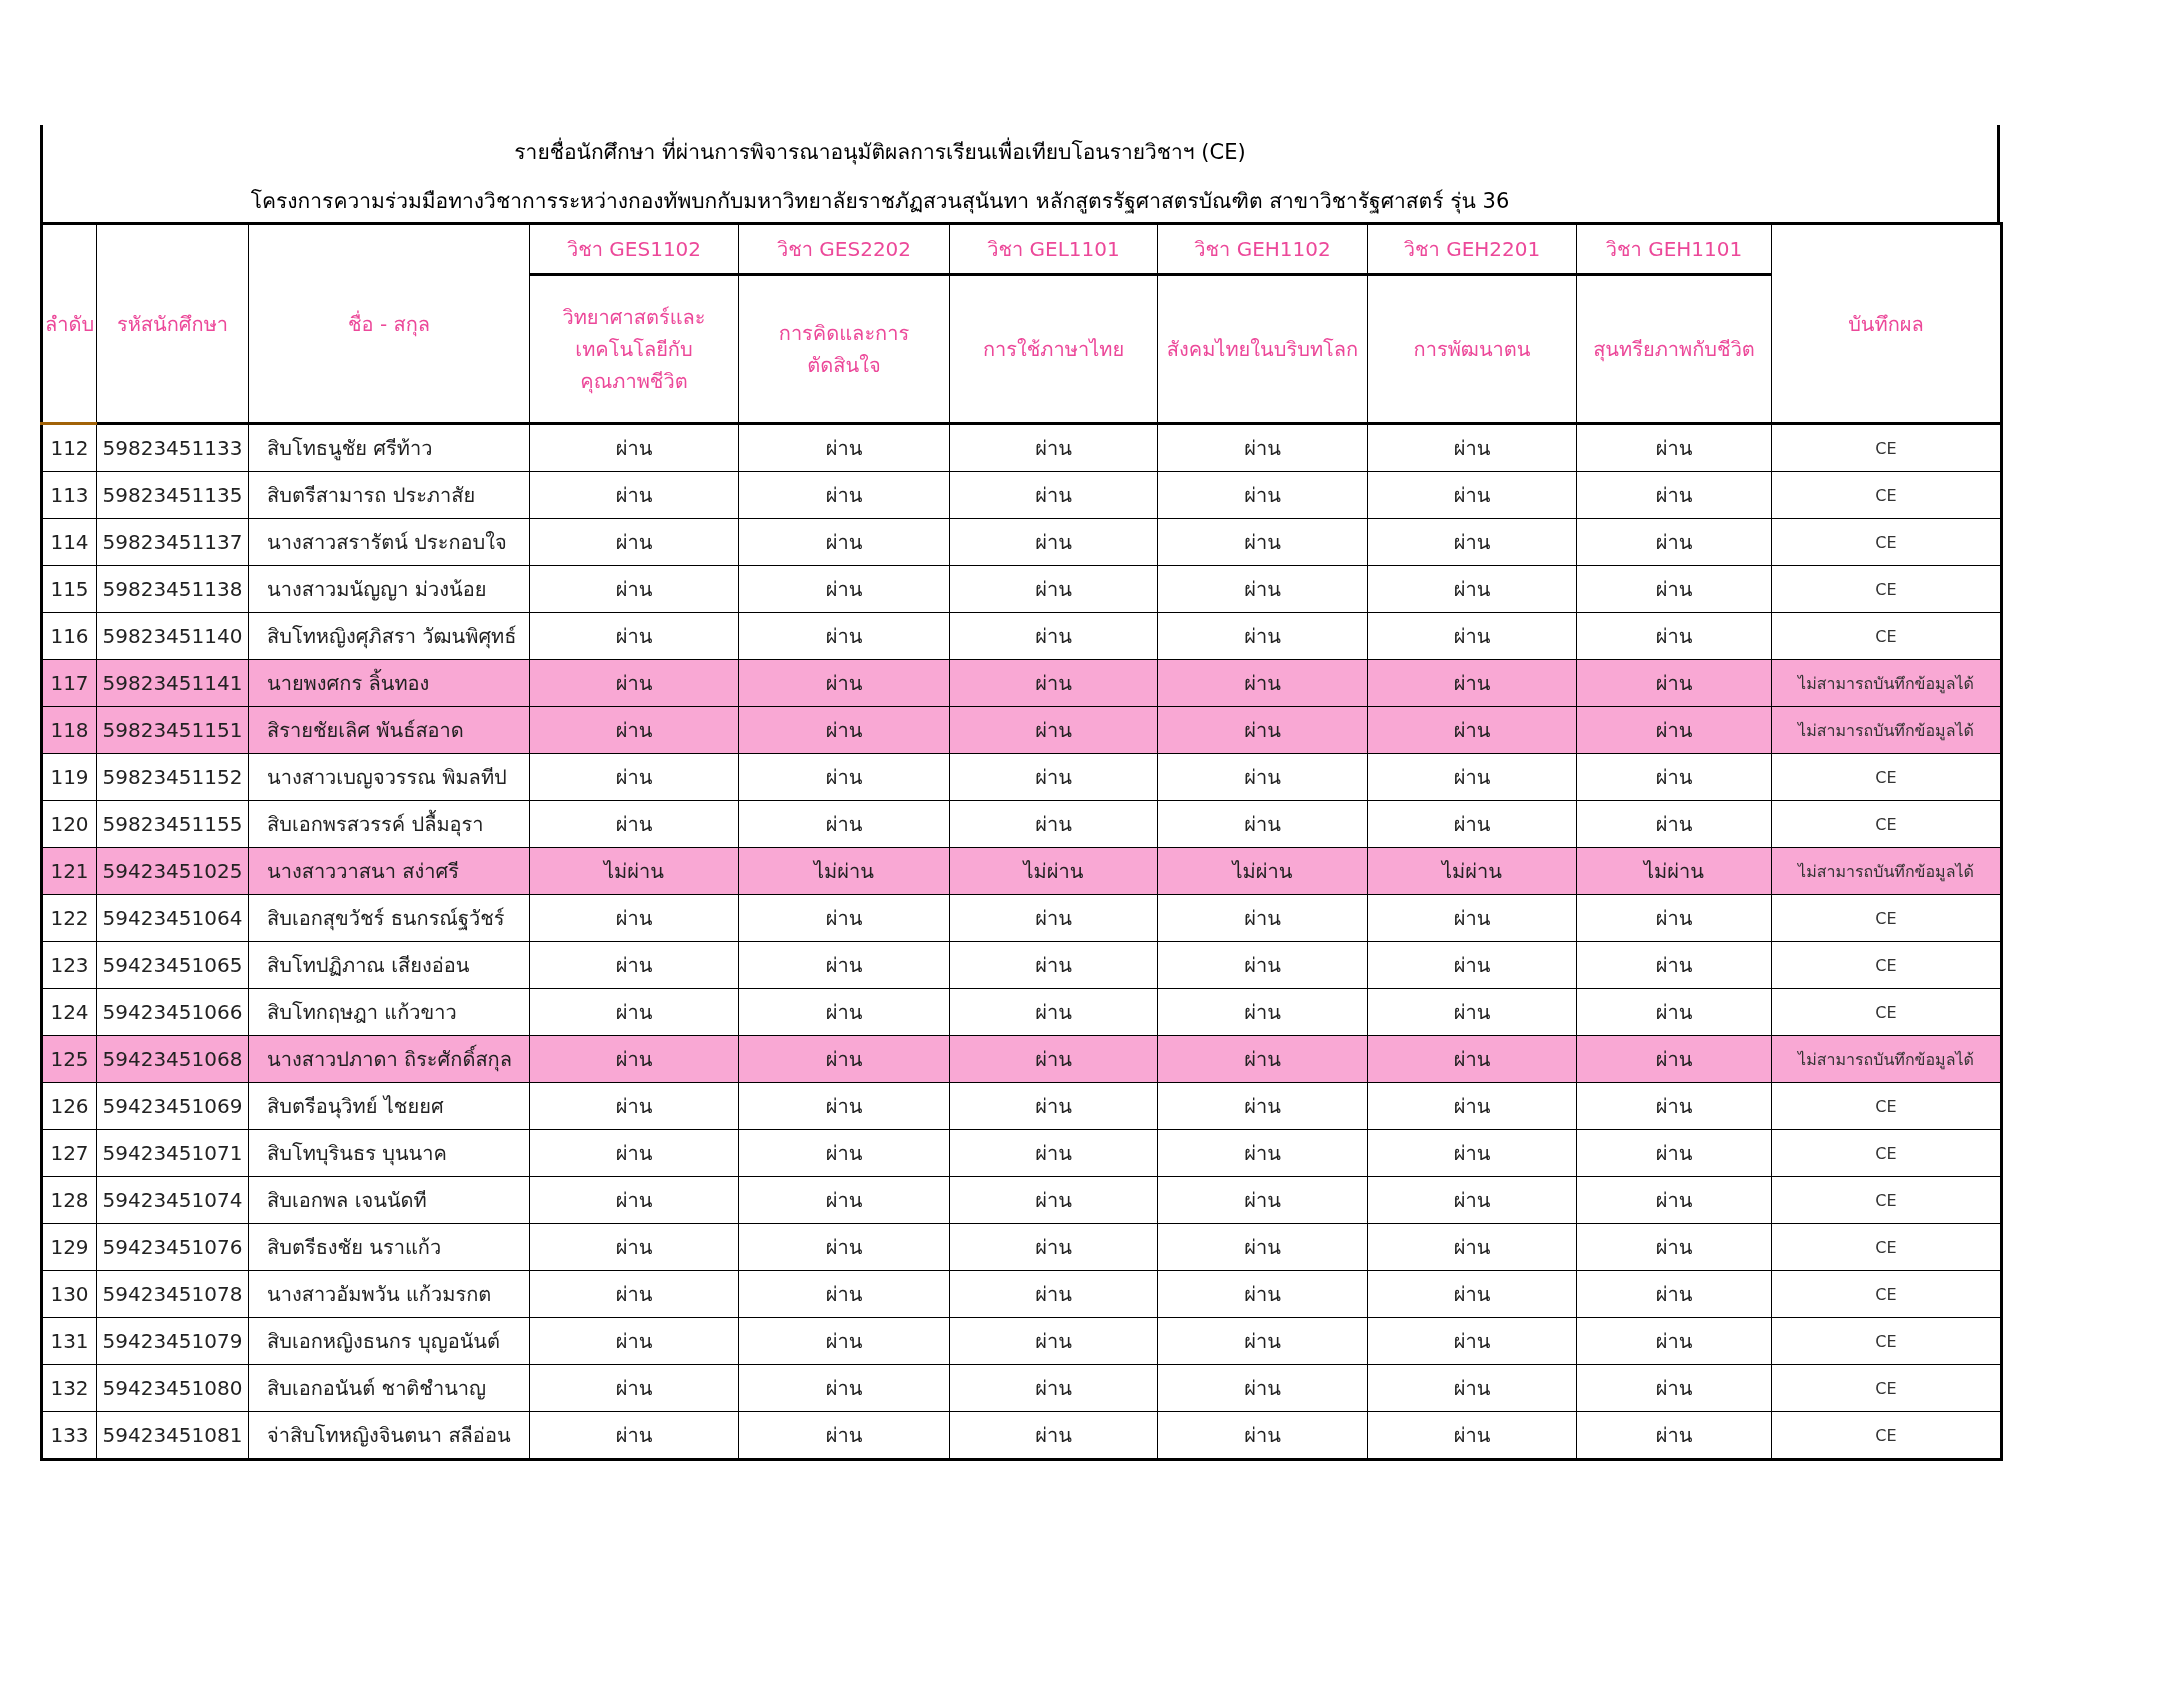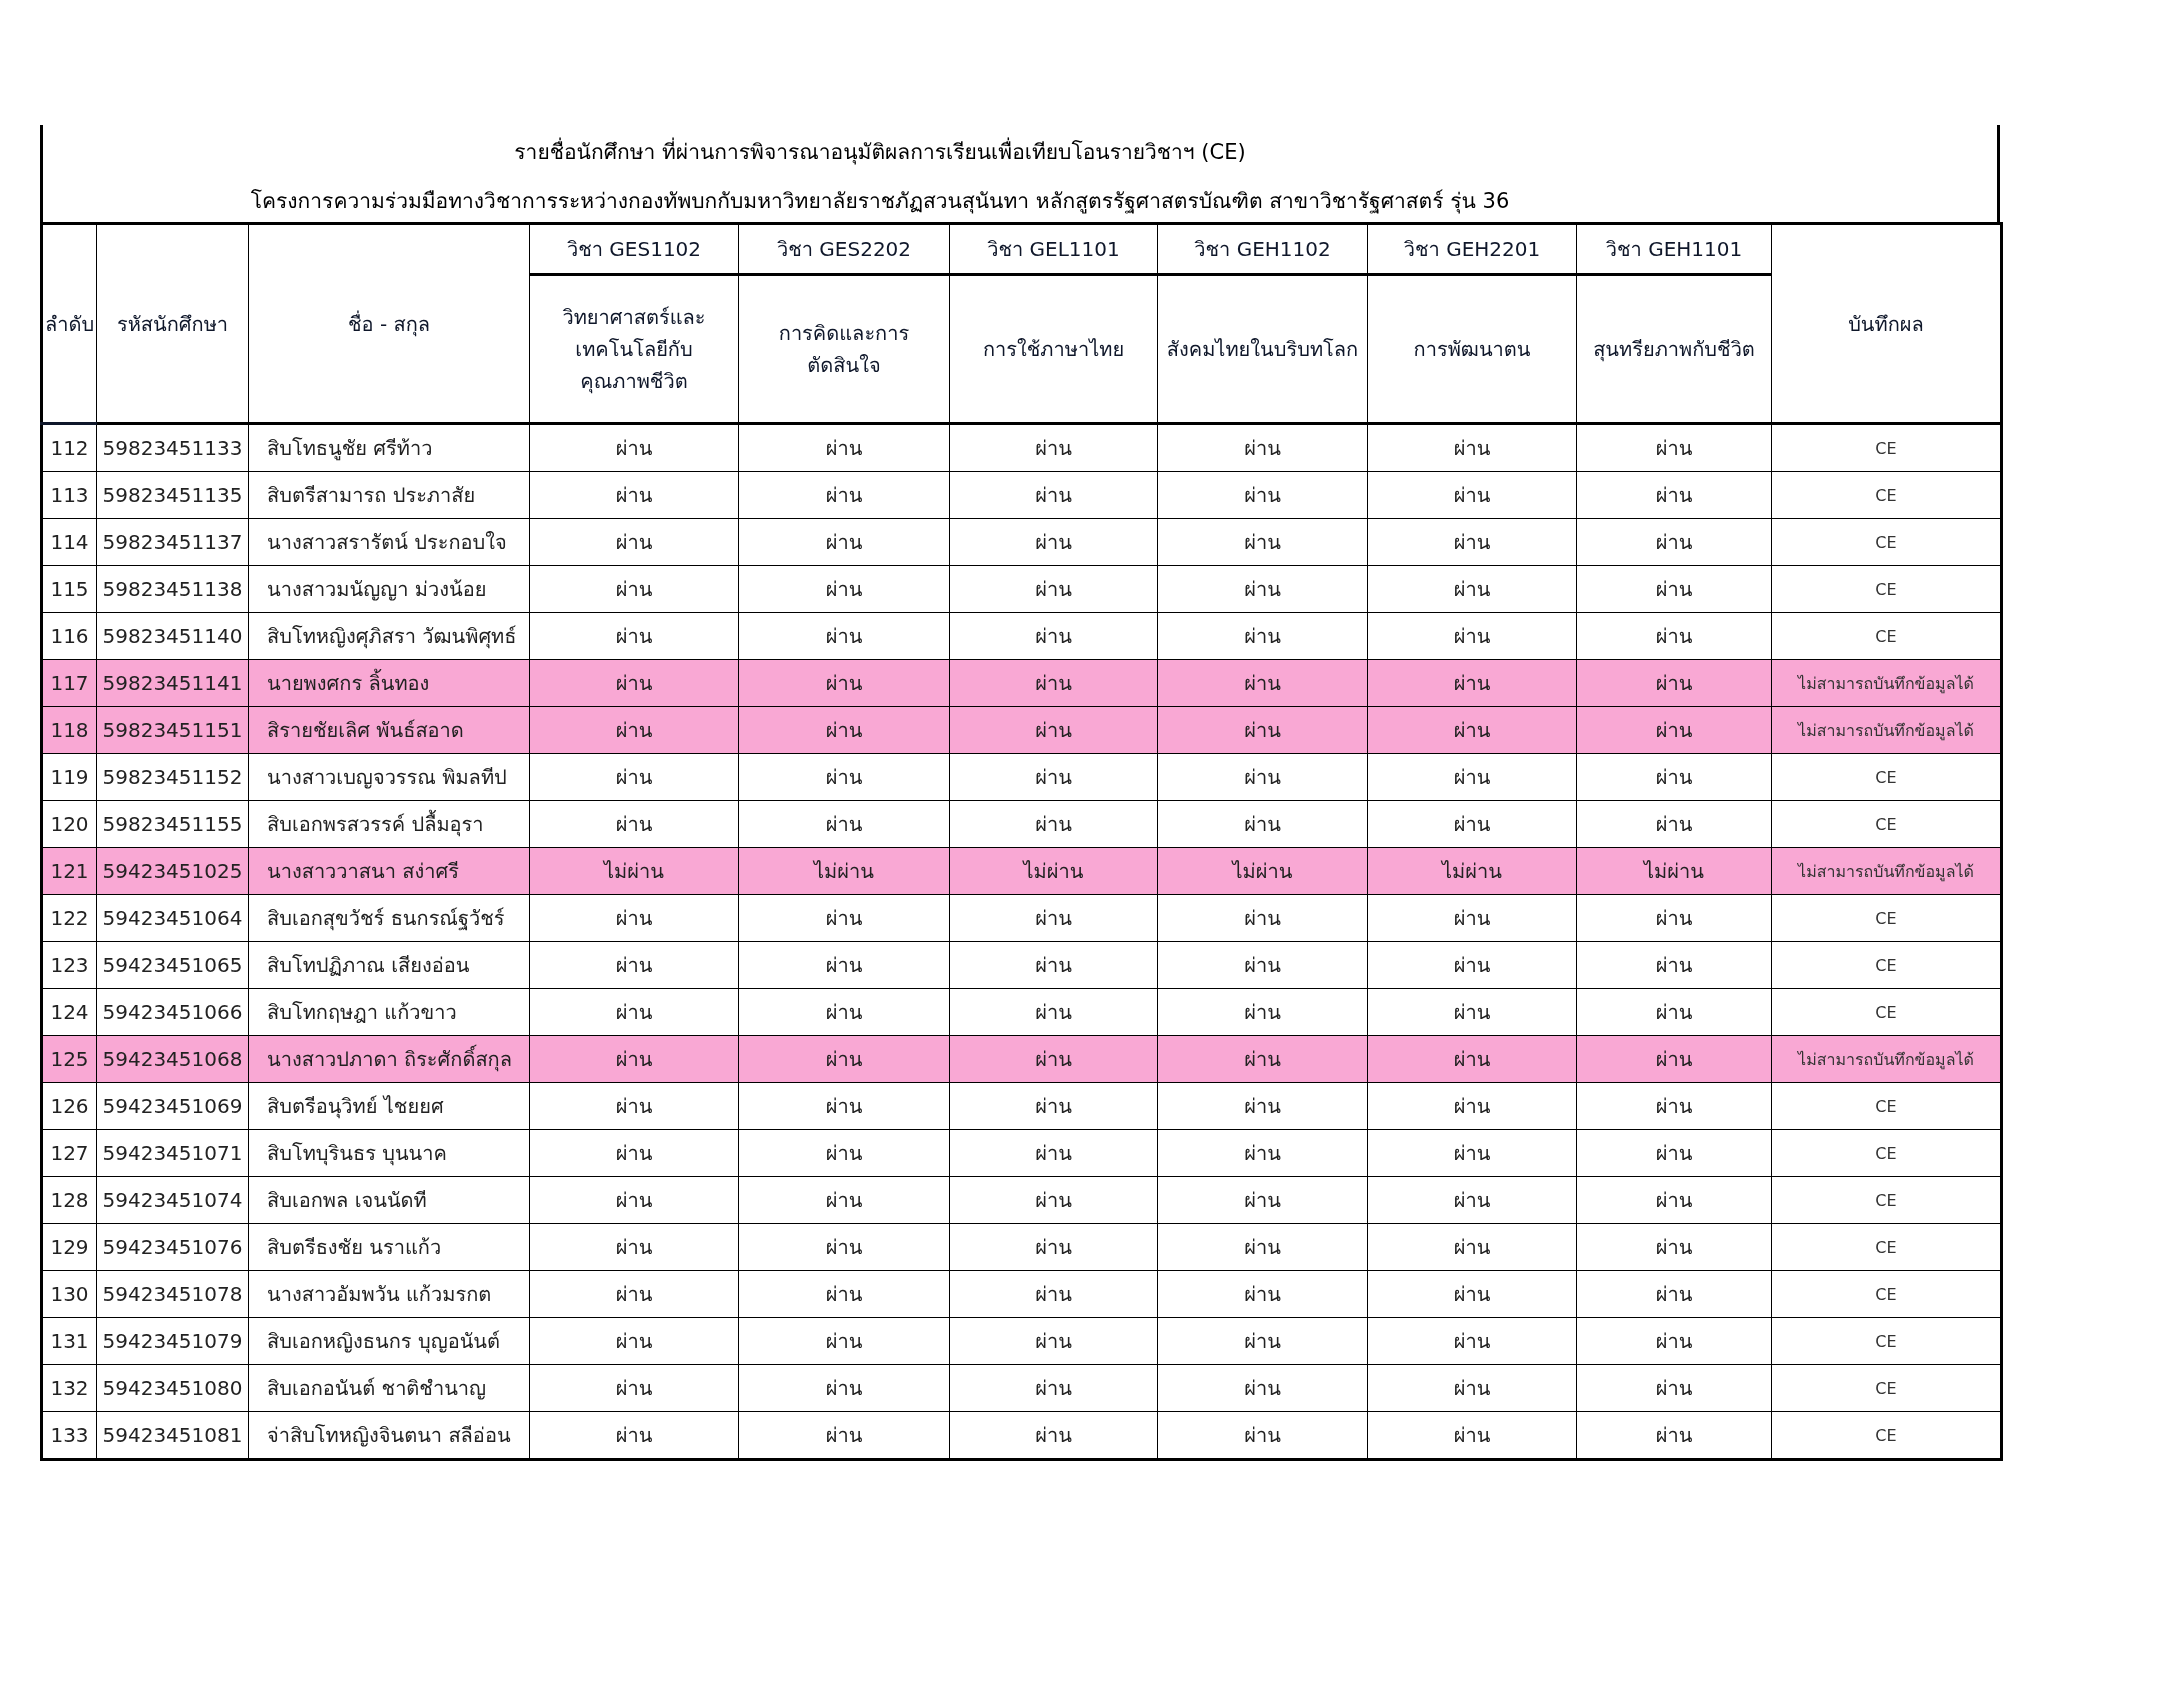--- a/index.html
+++ b/index.html
@@ -7,21 +7,21 @@
          font-family: "DejaVu Sans", "Liberation Sans", sans-serif; color: #111; }
   .frame { position: absolute; left: 40px; top: 125px; width: 1960px; height: 99px;
            border-left: 3px solid #000; border-right: 3px solid #000; box-sizing: border-box; }
   .title { position: absolute; left: 40px; width: 1680px; text-align: center; font-size: 21px; color: #000; }
   .title.t1 { top: 135px; }
   .title.t2 { top: 184px; }
   table.grid { position: absolute; left: 40px; top: 222px; border-collapse: collapse; table-layout: fixed; }
   table.grid td, table.grid th { border: 1.5px solid #000; padding: 0; text-align: center; vertical-align: middle;
        font-weight: normal; font-size: 20px; overflow: hidden; white-space: nowrap; }
   table.grid { border: 3px solid #000; }
-  thead th { font-size: 20px; color: #0f172a; }
+  thead th { font-size: 20px; color: #ec4899; }
   thead tr.h1 th { height: 48px; border-bottom: 3px solid #000; }
   thead tr.h2 th { height: 146px; white-space: normal; line-height: 32px; }
   thead tr.h2 th, thead tr.h1 th.span2 { border-bottom: 3px solid #000; }
   tbody td { height: 46px; font-size: 20px; color: #222; }
   tbody tr td { border-bottom: 3px solid #000; }
   tbody td.name { text-align: left; padding-left: 18px; }
   tbody tr.gray td { background: #f9a8d4; }
   tbody td.res { font-size: 16px; color: #333; }
   .sub { display: block; }
 </style>
@@ -40,21 +40,21 @@
     <col style="width:209px">
       <col style="width:211px">
       <col style="width:208px">
     <col style="width:210px">
       <col style="width:209px">
       <col style="width:195px">
     <col style="width:230px">
   </colgroup>
   <thead>
     <tr class="h1">
-      <th rowspan="2" style="border-bottom:3px solid #0f172a">ลำดับ</th>
+      <th rowspan="2" style="border-bottom:3px solid #a16207">ลำดับ</th>
       <th rowspan="2" style="border-bottom:3px solid #000">รหัสนักศึกษา</th>
       <th rowspan="2" style="border-bottom:3px solid #000">ชื่อ - สกุล</th>
       <th>วิชา GES1102</th>
       <th>วิชา GES2202</th>
       <th>วิชา GEL1101</th>
       <th>วิชา GEH1102</th>
       <th>วิชา GEH2201</th>
       <th>วิชา GEH1101</th>
       <th rowspan="2" style="border-bottom:3px solid #000">บันทึกผล</th>
     </tr>

